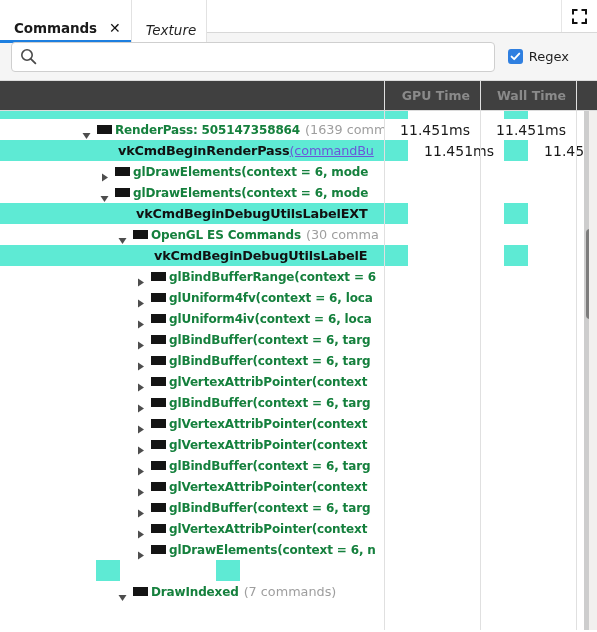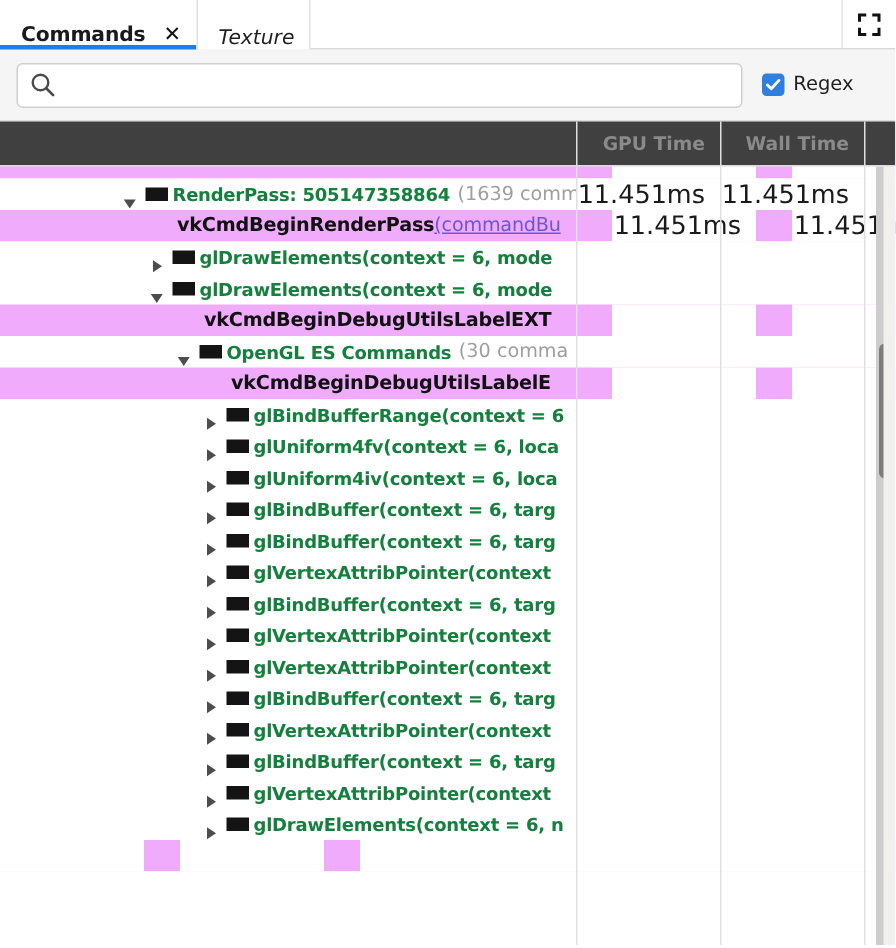--- a/index.html
+++ b/index.html
@@ -25,21 +25,21 @@
     height: 33px;
     background: #ffffff;
     border-bottom: 1px solid #d8d8d8;
     display: flex;
     align-items: stretch;
   }
   .tab {
     display: flex;
     align-items: center;
     padding: 16px 10px 0 14px;
-    height: 33px;
+    height: 43px;
     cursor: pointer;
     background: #ffffff;
     position: relative;
   }
   .tab.active {
     border-bottom: 3px solid #1d7fe0;
   }
   .tab.active .tab-label {
     font-weight: bold;
     font-style: normal;
@@ -167,40 +167,40 @@
     right: 0;
   }
   .row {
     position: relative;
     height: 21px;
     display: flex;
     align-items: center;
     white-space: nowrap;
     background: #ffffff;
   }
-  .row.pink { background: #f0abfc; gap: 24px; }
+  .row.pink { background: #5eead4; gap: 24px; }
 
   .name-cell {
     width: 384px;
     flex: 0 0 384px;
     height: 21px;
     display: flex;
     align-items: center;
     overflow: hidden;
     position: relative;
   }
   .gpu-cell, .wall-cell {
     width: 96px;
     flex: 0 0 96px;
     height: 21px;
     display: flex;
     align-items: center;
     justify-content: flex-end;
     padding-right: 10px;
-    font-size: 17px;
+    font-size: 14px;
     color: #1a1a1a;
     background: #ffffff;
     border-left: 1px solid transparent;
   }
   .rest-cell { flex: 1 1 auto; height: 21px; background: #ffffff; }
 
   .arrow {
     width: 9px; height: 9px;
     flex: 0 0 auto;
     margin-right: 6px;
@@ -603,20 +603,29 @@
           <div class="gpu-cell"></div>
           <div class="wall-cell"></div>
           <div class="rest-cell"></div>
         </div>
         <div class="row pink">
           <div class="gpu-cell"></div>
           <div class="wall-cell"></div>
           <div class="rest-cell"></div>
         </div>
         <div class="row">
+          <div class="name-cell">
+            <span style="display: inline-block; flex: 0 0 auto; width: 118px;"></span>
+            <span class="arrow"><svg width="9" height="9" viewBox="0 0 9 9">
+                <path fill="#4d4d4d" d="M0.5 2 L8.5 2 L4.5 8 Z"></path>
+              </svg></span>
+            <span class="node-icon"></span>
+            <span class="lbl">DrawIndexed</span>
+            <span class="cnt">(7 commands)</span>
+          </div>
           <div class="gpu-cell"></div>
           <div class="wall-cell"></div>
           <div class="rest-cell"></div>
         </div>
       </div>
 
     <div class="vscroll">
       <div class="vthumb" id="vthumb" style="top: 118px; height: 90px;"></div>
     </div>
     <div class="right-gutter"></div>

